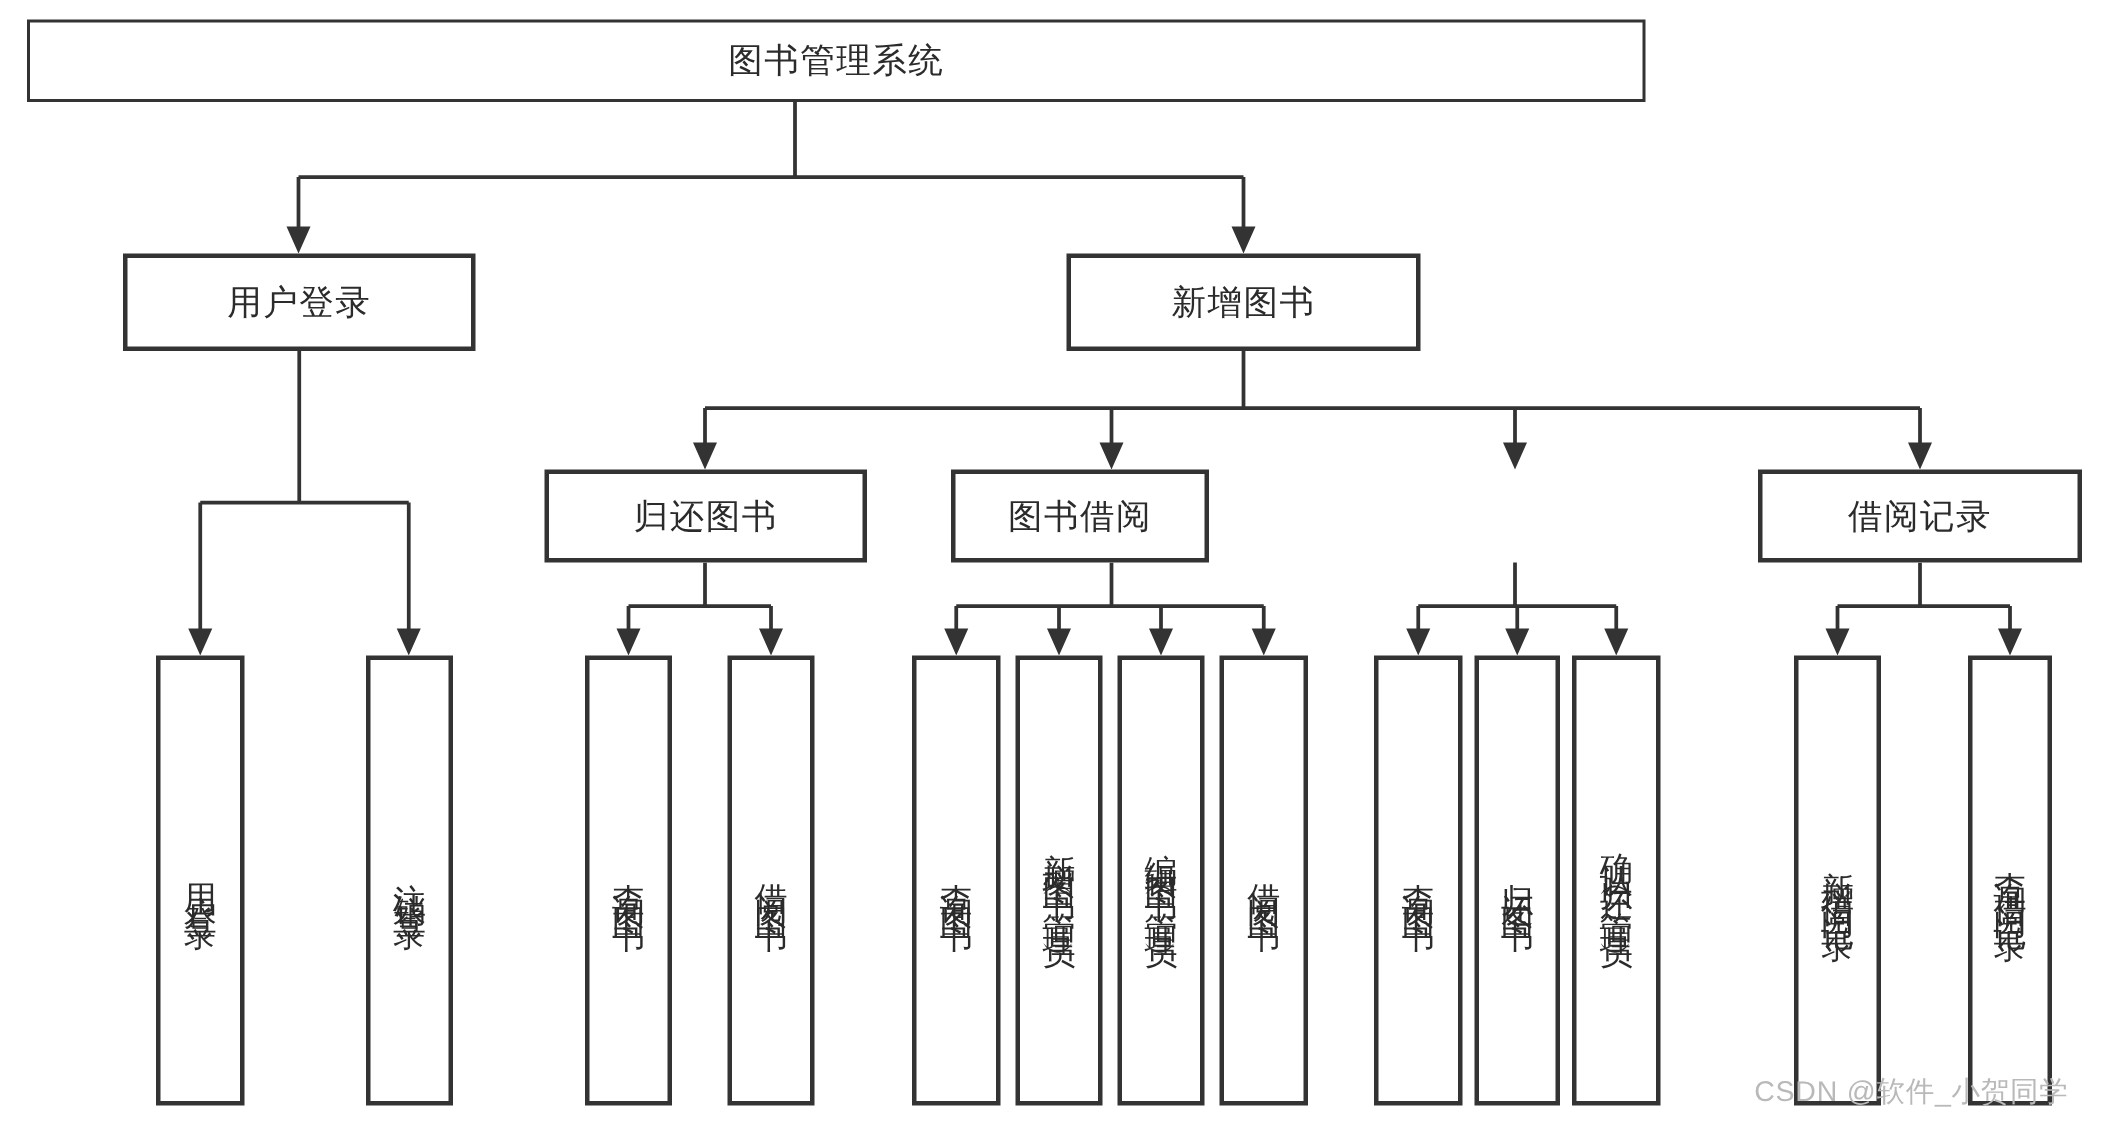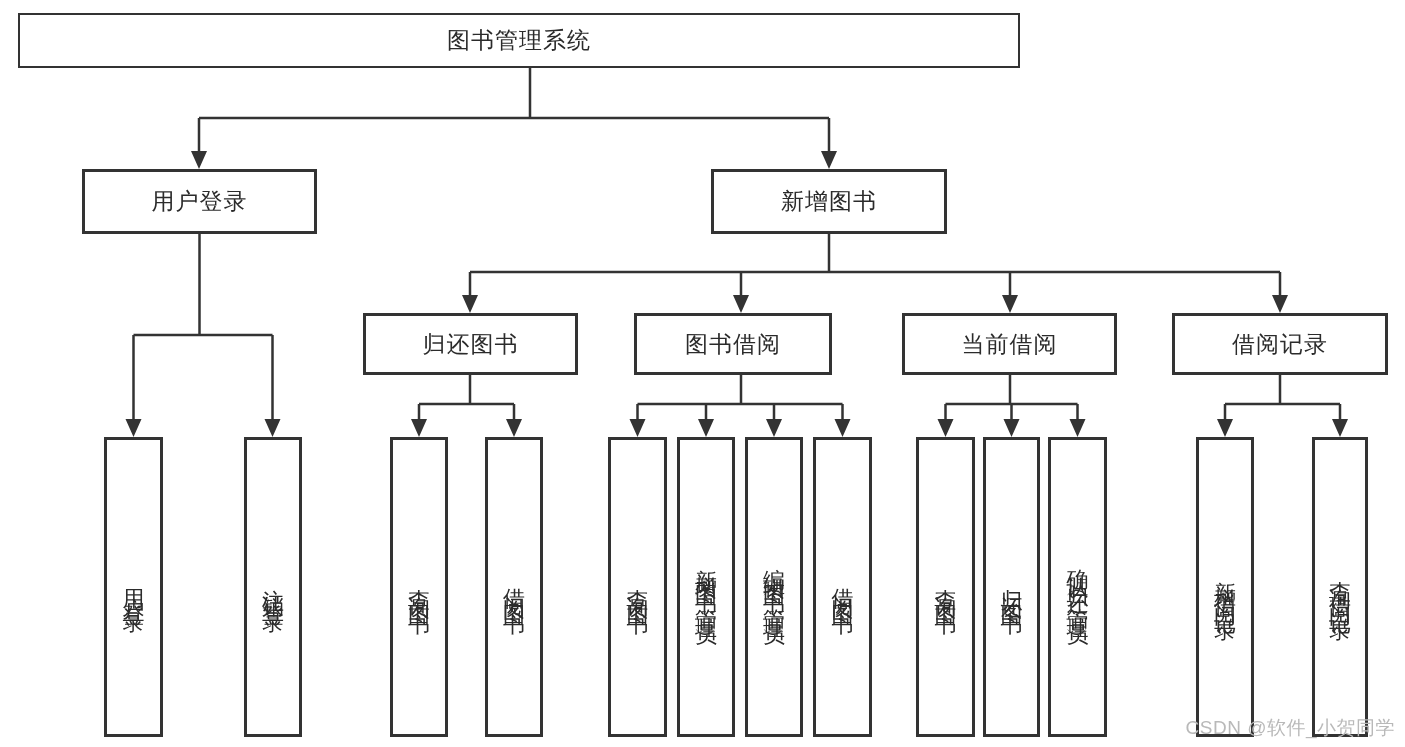--- a/index.html
+++ b/index.html
@@ -53,21 +53,21 @@
     writing-mode: vertical-rl;
     text-orientation: mixed;
     font-size: 22px;
     letter-spacing: 8px;
     line-height: 1;
     white-space: nowrap;
     color: #2b2b2b;
   }
   .watermark {
     position: absolute;
-    right: 10px;
+    right: 26px;
     bottom: 6px;
     font-size: 19px;
     color: #b9b9b9;
     letter-spacing: 0.5px;
     white-space: nowrap;
   }
 </style>
 </head>
 <body>
 
@@ -90,39 +90,36 @@
     <path class="ln" d="M741,375 V404 M637.5,404 H842.5 M637.5,404 V421 M706,404 V421 M774,404 V421 M842.5,404 V421"></path>
     <path class="arr" d="M629.5,419 L645.5,419 L637.5,437 Z M698,419 L714,419 L706,437 Z M766,419 L782,419 L774,437 Z M834.5,419 L850.5,419 L842.5,437 Z"></path>
 
     <path class="ln" d="M1010,375 V404 M945.5,404 H1077.5 M945.5,404 V421 M1011.5,404 V421 M1077.5,404 V421"></path>
     <path class="arr" d="M937.5,419 L953.5,419 L945.5,437 Z M1003.5,419 L1019.5,419 L1011.5,437 Z M1069.5,419 L1085.5,419 L1077.5,437 Z"></path>
 
     <path class="ln" d="M1280,375 V404 M1225,404 H1340 M1225,404 V421 M1340,404 V421"></path>
     <path class="arr" d="M1217,419 L1233,419 L1225,437 Z M1332,419 L1348,419 L1340,437 Z"></path>
   </svg>
 
-  <div class="node root" style="left:18px; top:13px; width:1002px; height:55px;">
+  <div class="node root" style="left:18px; top:13px; width:1079px; height:55px;">
     <span class="hlabel">图书管理系统</span>
   </div>
 
   <div class="node" style="left:82px; top:169px; width:235px; height:65px;">
     <span class="hlabel">用户登录</span>
   </div>
   <div class="node" style="left:711px; top:169px; width:236px; height:65px;">
     <span class="hlabel">新增图书</span>
   </div>
 
   <div class="node" style="left:363px; top:313px; width:215px; height:62px;">
     <span class="hlabel">归还图书</span>
   </div>
-  <div class="node" style="left:634px; top:313px; width:198px; height:62px;">
+  <div class="node" style="left:634px; top:313px; width:172px; height:62px;">
     <span class="hlabel">图书借阅</span>
-  </div>
-  <div class="node" style="left:902px; top:313px; width:215px; height:62px;">
-    <span class="hlabel">当前借阅</span>
   </div>
   <div class="node" style="left:1172px; top:313px; width:216px; height:62px;">
     <span class="hlabel">借阅记录</span>
   </div>
 
   <div class="node leaf" style="left:104px; top:437px; width:59px; height:300px;">
     <span class="vlabel">用户登录</span>
   </div>
   <div class="node leaf" style="left:244px; top:437px; width:58px; height:300px;">
     <span class="vlabel">注销登录</span>

